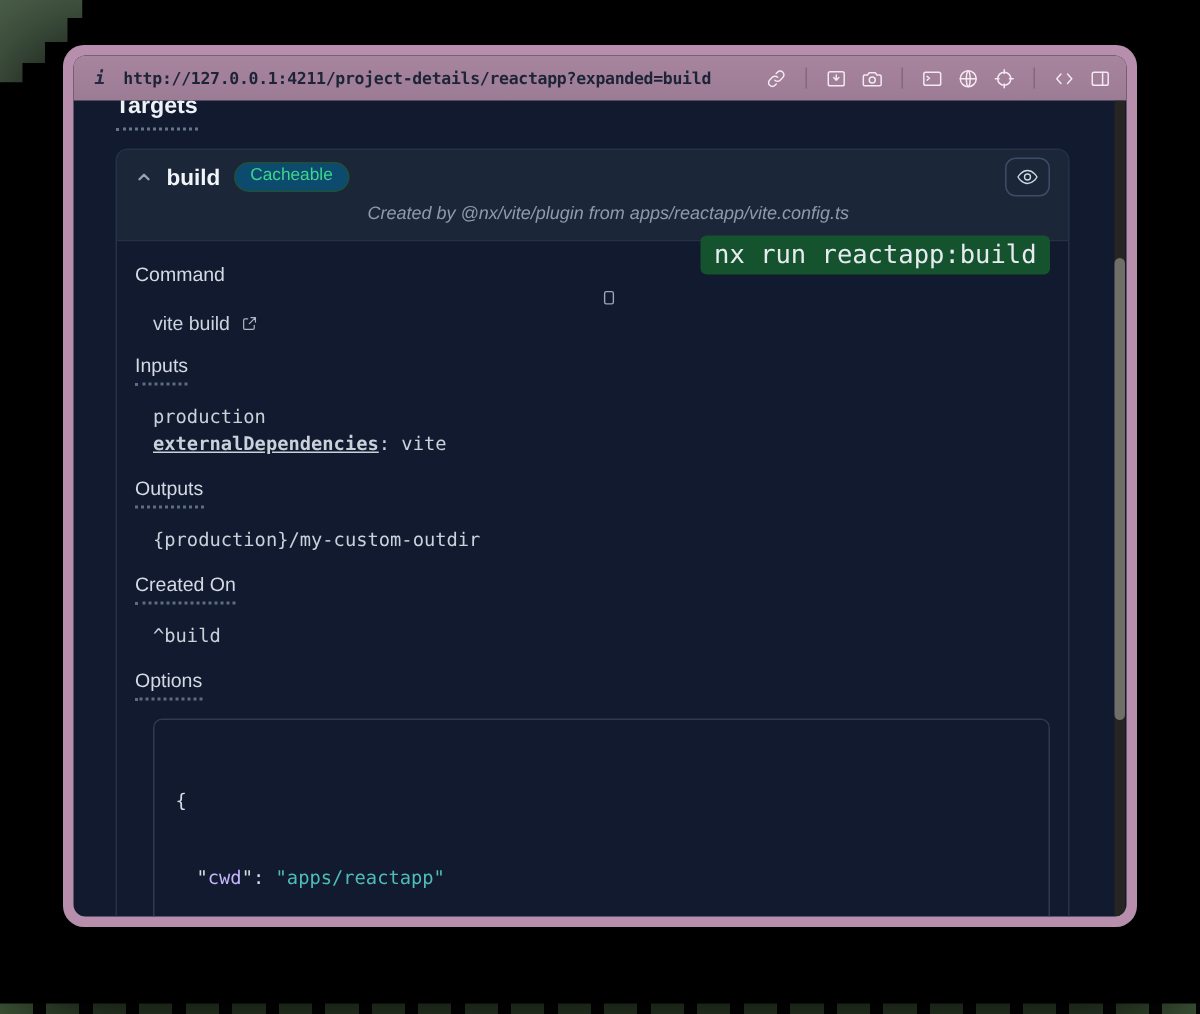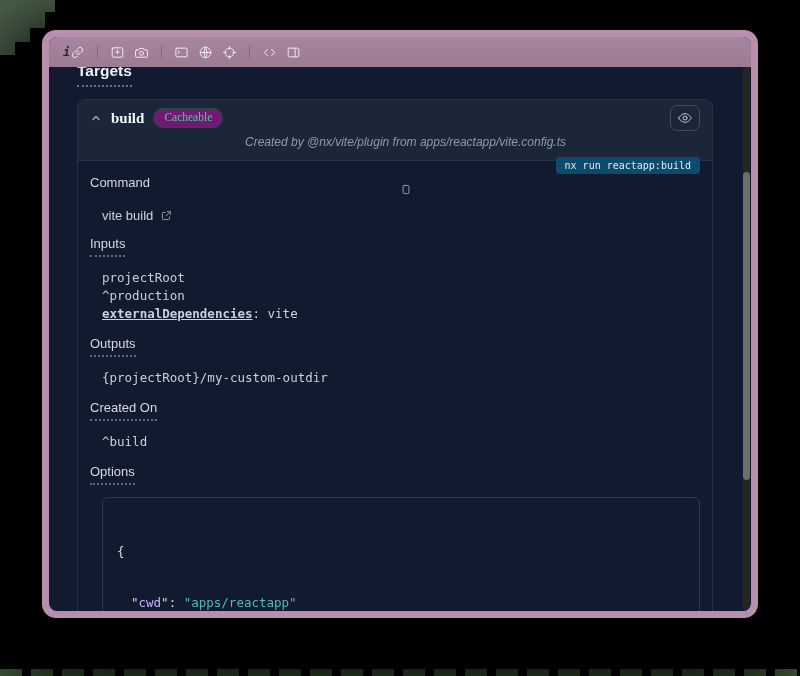--- a/index.html
+++ b/index.html
@@ -73,40 +73,40 @@
     width: max-content; padding-bottom: 4px;
     border-bottom: 2px dotted #66748b;
   }
 
   .card { margin-top: 12px; border: 1px solid #263149; border-radius: 8px; }
   .card-header {
     background: #1c2639; border-bottom: 1px solid #263149;
     border-radius: 7px 7px 0 0;
     padding: 5px 12px 7px;
   }
-  .header-row1 { display: flex; align-items: center; gap: 9px; height: 26px; font-family: Liberation Serif, serif; }
+  .header-row1 { display: flex; align-items: center; gap: 9px; height: 26px; }
   .chevron-icon { color: #94a3b8; } .chevron-icon svg { width: 12px; height: 12px; }
   .target-title { font-size: 15px; font-weight: bold; color: #f1f5f9; }
   .badge {
-    font-size: 11.5px; color: #3dd68c; background: #701a75;
+    font-size: 11.5px; color: #3dd68c; background: #0c4a6e;
     border: 1px solid #1f5138; border-radius: 999px;
     padding: 2px 10px 3px; line-height: 13px;
   }
   .eye-btn {
     margin-left: auto; width: 30px; height: 26px;
     border: 1px solid #3d4c66; border-radius: 7px; background: transparent;
     display: flex; align-items: center; justify-content: center;
     color: #ccd5e0; cursor: pointer;
   }
   .eye-btn svg { width: 16px; height: 16px; stroke-width: 1.4; }
   .header-row2 { display: flex; align-items: center; gap: 8px; height: 18px; margin-top: 4px; padding-left: 21px; flex-direction: column; }
   .created-by { font-style: italic; font-size: 12px; color: #8e9aad; }
   .run-chip {
-    margin-left: auto; background: #0c4a6e; color: #e6ebf1;
-    font-family: "DejaVu Sans Mono", monospace; font-size: 10px;
+    margin-left: auto; background: #14532d; color: #e6ebf1;
+    font-family: "DejaVu Sans Mono", monospace; font-size: 17px;
     padding: 3px 9px; border-radius: 4px; white-space: nowrap;
   }
   .copy-btn { color: #9aa7b8; background: none; border: none; cursor: pointer; padding: 0; }
   .copy-btn svg { width: 14px; height: 15px; }
 
   .card-body { padding: 14px 12px 22px; }
   .section { margin-bottom: 13px; }
   .section-heading {
     font-size: 13px; color: #d3dae3; line-height: 16px;
     width: max-content; padding-bottom: 3px; margin-bottom: 12px;
@@ -142,20 +142,21 @@
 <body>
 
 <div class="green-corner"></div>
 <div class="green-bottom"></div>
 
 <div class="window">
   <div class="window-inner">
 
     <div class="browser-toolbar">
       <span class="info-glyph">i</span>
+      <span class="url-text">http://127.0.0.1:4211/project-details/reactapp?expanded=build</span>
       <div class="tb-icons">
         <span>
             <svg viewBox="0 0 24 24">
               <path d="M10.5 13.5a4 4 0 0 0 5.66 0l2.84-2.84a4 4 0 1 0-5.66-5.66l-1.4 1.4"></path>
               <path d="M13.5 10.5a4 4 0 0 0-5.66 0l-2.84 2.84a4 4 0 1 0 5.66 5.66l1.4-1.4"></path>
             </svg>
           </span>
         <span class="tb-divider"></span>
         <span>
             <svg viewBox="0 0 24 24">
@@ -246,30 +247,29 @@
                     <path d="M13.5 5H19v5.5M19 5l-7.5 7.5"></path>
                     <path d="M9.5 6.5H6A1.5 1.5 0 0 0 4.5 8v10A1.5 1.5 0 0 0 6 19.5h10a1.5 1.5 0 0 0 1.5-1.5v-3.5"></path>
                   </svg>
                 </span>
             </div>
           </div>
 
           <div class="section">
             <div class="section-heading">Inputs</div>
             <div class="section-content">
-              <div class="mono-line">projectRoot</div>
-              <div class="mono-line">^production</div>
+              <div class="mono-line">production</div>
               <div class="mono-line"><span class="bold-key">externalDependencies</span><span>: vite</span></div>
             </div>
           </div>
 
           <div class="section">
             <div class="section-heading">Outputs</div>
             <div class="section-content">
-              <div class="mono-line">{projectRoot}/my-custom-outdir</div>
+              <div class="mono-line">{production}/my-custom-outdir</div>
             </div>
           </div>
 
           <div class="section">
             <div class="section-heading">Created On</div>
             <div class="section-content">
               <div class="mono-line">^build</div>
             </div>
           </div>
 

